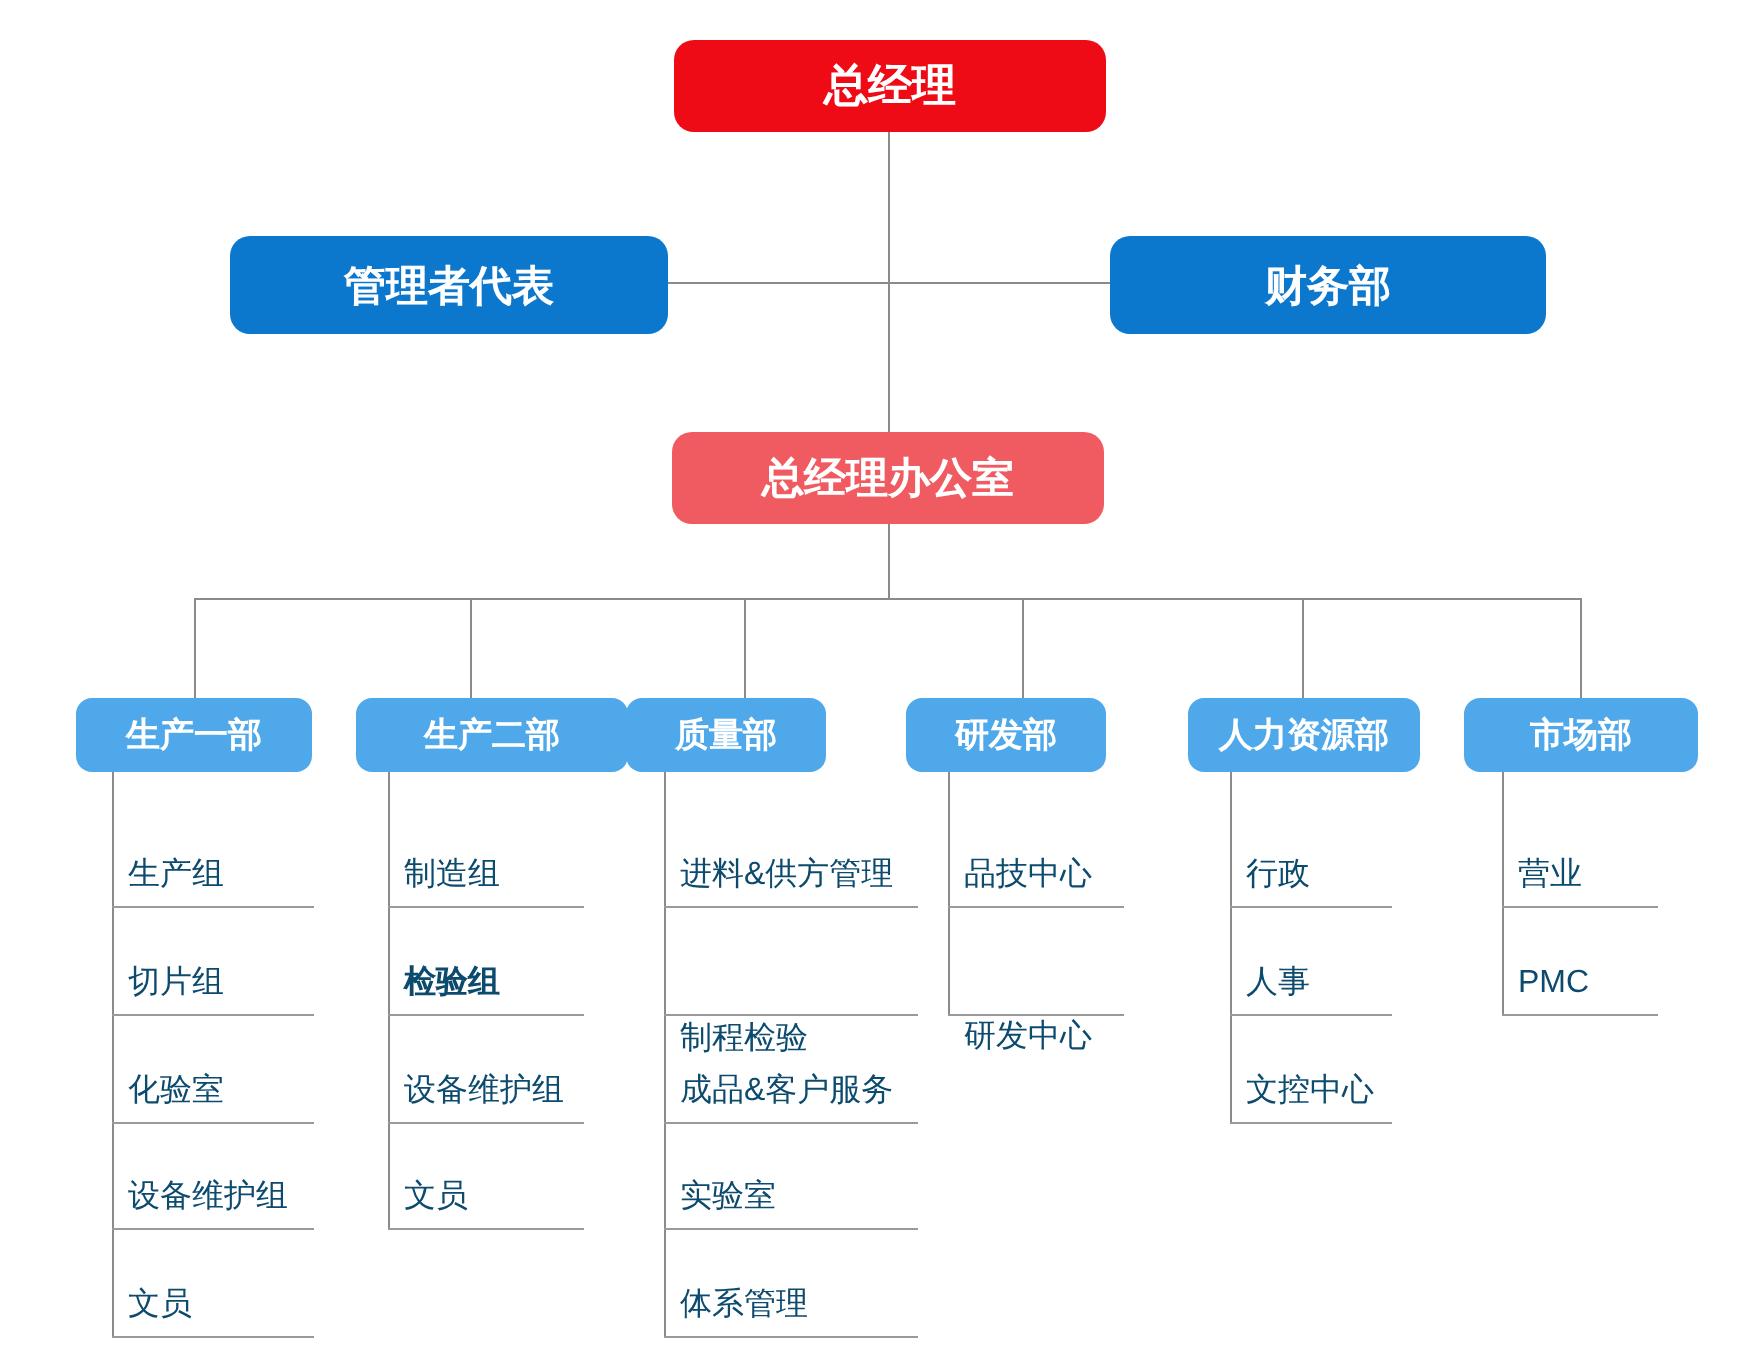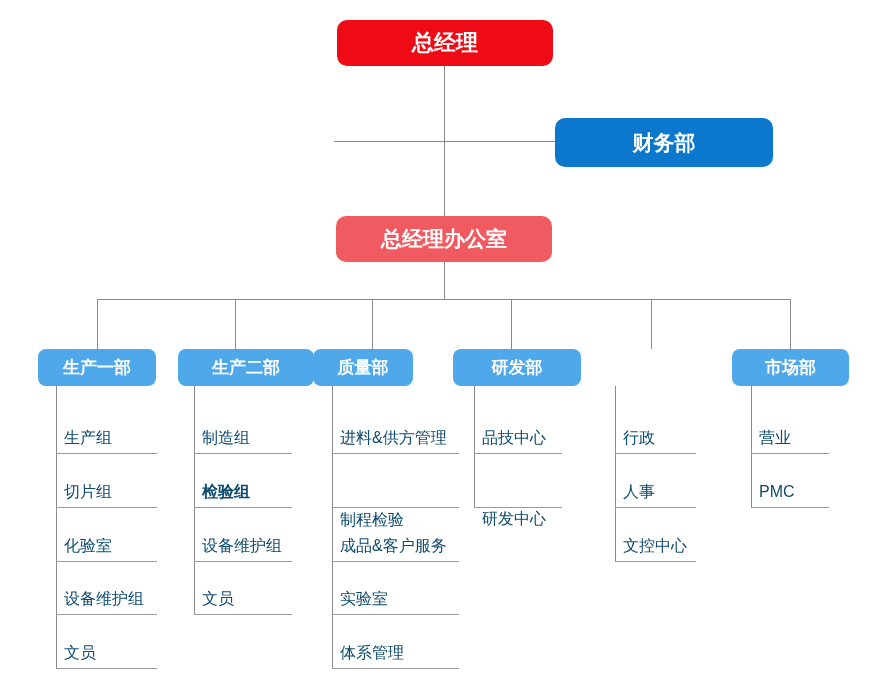--- a/index.html
+++ b/index.html
@@ -37,28 +37,30 @@
 
   <div class="vline" style="left:56px;top:386px;height:282px;"></div>
   <div class="vline" style="left:194px;top:386px;height:228px;"></div>
   <div class="vline" style="left:332px;top:386px;height:282px;"></div>
   <div class="vline" style="left:474px;top:386px;height:121px;"></div>
   <div class="vline" style="left:615px;top:386px;height:175px;"></div>
   <div class="vline" style="left:751px;top:386px;height:121px;"></div>
 
   <div class="node box-root" style="left:337px;top:20px;width:216px;height:46px;">总经理</div>
 
+  <div class="node box-l2" style="left:115px;top:118px;width:219px;height:49px;">管理者代表</div>
   <div class="node box-l2" style="left:555px;top:118px;width:218px;height:49px;">财务部</div>
 
   <div class="node box-office" style="left:336px;top:216px;width:216px;height:46px;">总经理办公室</div>
 
   <div class="node box-dept" style="left:38px;top:349px;width:118px;height:37px;">生产一部</div>
   <div class="node box-dept" style="left:178px;top:349px;width:136px;height:37px;">生产二部</div>
   <div class="node box-dept" style="left:313px;top:349px;width:100px;height:37px;">质量部</div>
-  <div class="node box-dept" style="left:453px;top:349px;width:128px;height:37px;">研发部</div>
+  <div class="node box-dept" style="left:453px;top:349px;width:100px;height:37px;">研发部</div>
+  <div class="node box-dept" style="left:594px;top:349px;width:116px;height:37px;">人力资源部</div>
   <div class="node box-dept" style="left:732px;top:349px;width:117px;height:37px;">市场部</div>
 
   <div class="item" style="left:64px;top:427px;">生产组</div>
   <div class="underline" style="left:56px;top:453px;width:101px;"></div>
   <div class="item" style="left:64px;top:481px;">切片组</div>
   <div class="underline" style="left:56px;top:507px;width:101px;"></div>
   <div class="item" style="left:64px;top:535px;">化验室</div>
   <div class="underline" style="left:56px;top:561px;width:101px;"></div>
   <div class="item" style="left:64px;top:588px;">设备维护组</div>
   <div class="underline" style="left:56px;top:614px;width:101px;"></div>

